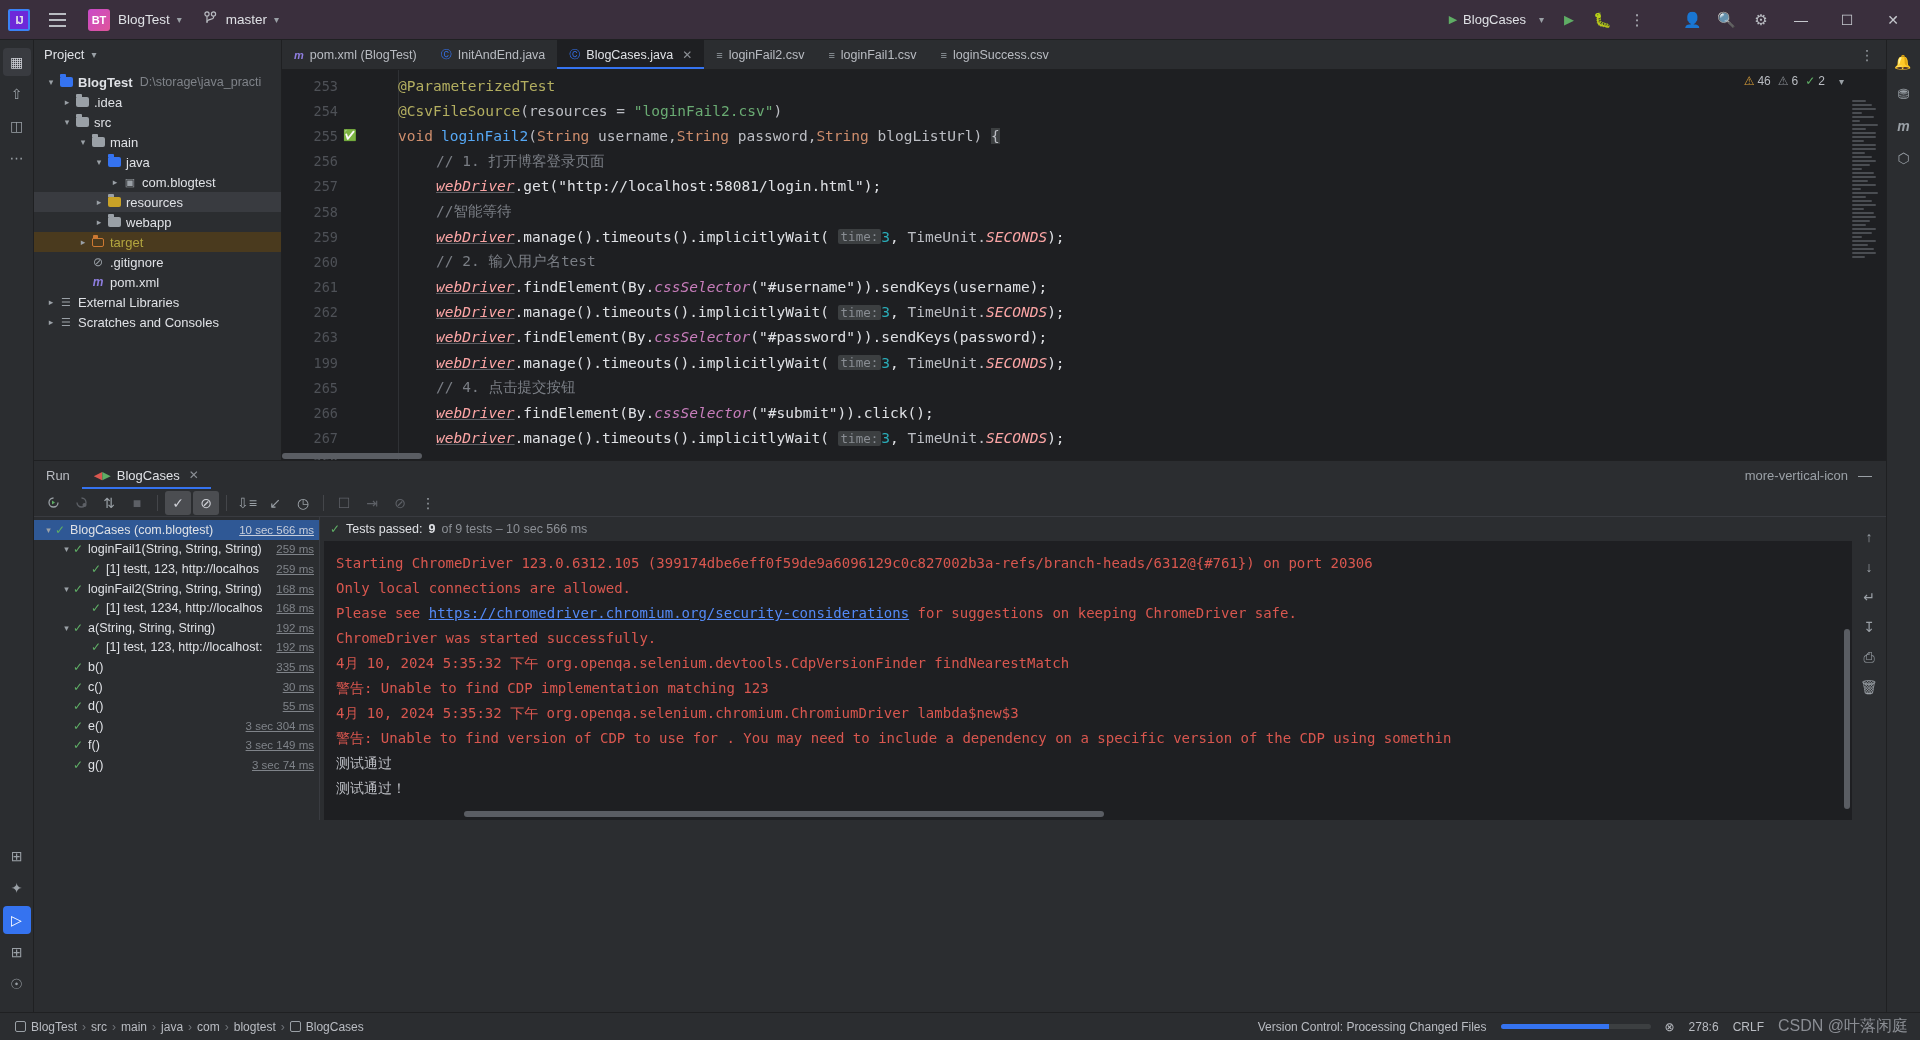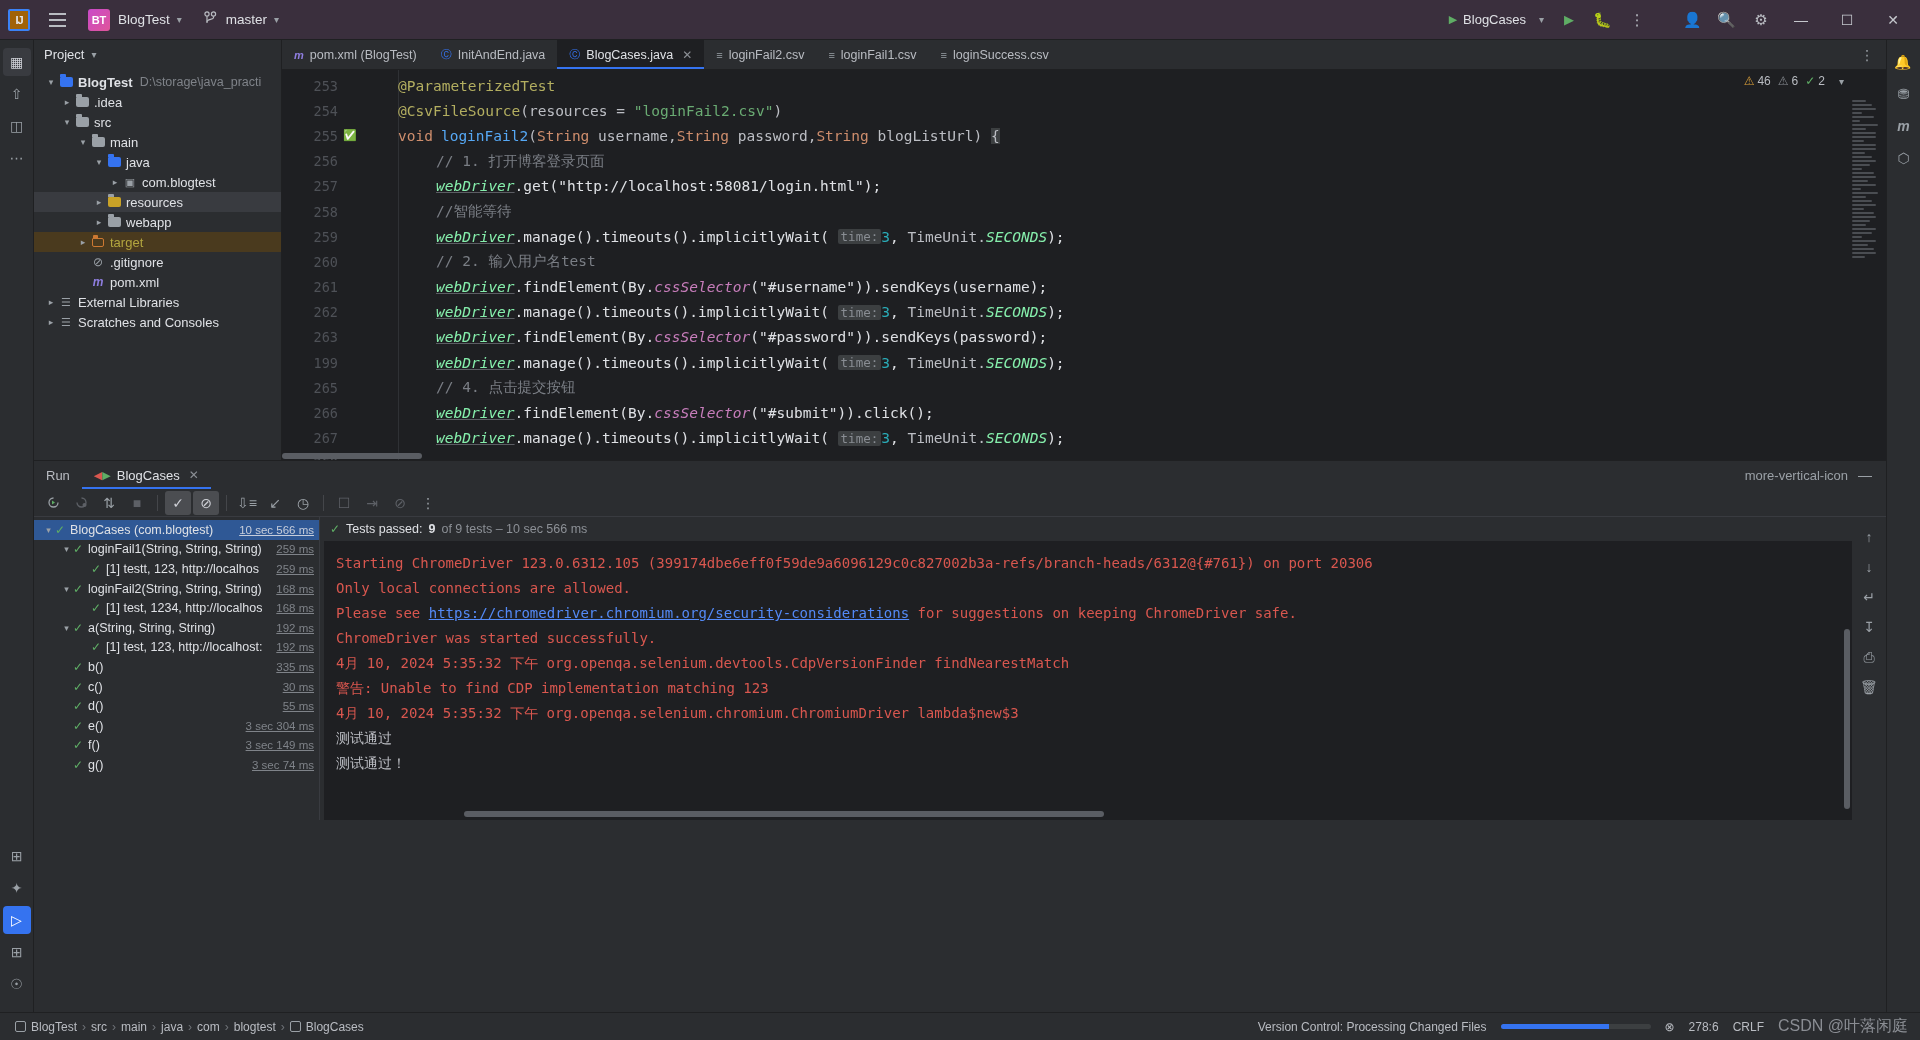--- a/index.html
+++ b/index.html
@@ -16,21 +16,21 @@
   #titlebar {
     position: absolute; left: 0; top: 0; width: 1920px; height: 40px;
     background: #3a2f3d;
     display: flex; align-items: center;
     border-bottom: 1px solid #1f2022;
   }
   .tb-left { display: flex; align-items: center; gap: 0; padding-left: 8px; }
   .ij-logo {
     width: 22px; height: 22px; border: 2px solid #3b82f6; border-radius: 2px;
     display: flex; align-items: center; justify-content: center;
-    font-size: 11px; font-weight: bold; color: #e6e8eb; background: #a16207;
+    font-size: 11px; font-weight: bold; color: #e6e8eb; background: #6d28d9;
     letter-spacing: -1px;
   }
   .hamburger { width: 34px; height: 32px; display: flex; flex-direction: column;
     justify-content: center; align-items: center; gap: 4px; margin-left: 10px; }
   .hamburger span { display: block; width: 17px; height: 2px; background: #b9bcc2; }
   .proj-badge {
     width: 22px; height: 22px; border-radius: 3px;
     background: linear-gradient(135deg,#c94ac9,#e0559a);
     color: #fff; font-size: 11px; font-weight: bold;
     display: flex; align-items: center; justify-content: center;
@@ -107,21 +107,21 @@
     font-family:"DejaVu Sans Mono", monospace; font-size:13.5px; color:#4e5157; }
   .gicon { width:16px; margin-left:4px; display:inline-flex; align-items:center; justify-content:center; font-size:11px; }
   #code-lines { flex:1; padding-top:3px; position:relative; overflow:hidden;
     font-family:"DejaVu Sans Mono", monospace; font-size:14.5px; }
   .cl { height:25.2px; display:flex; align-items:center; white-space:pre; padding-left:34px; }
   .k { color:#cf8e6d; }        
   .m { color:#56a8f5;padding-left:8px; }        
   .s { color:#6aab73; }        
   .ann { color:#b3ae60; }      
   .cmt { color:#7a7e85; }      
-  .fld { color:#86efac; font-style:italic; text-decoration: underline; text-decoration-color:#5b5d63;}
+  .fld { color:#fca5a5; font-style:italic; text-decoration: underline; text-decoration-color:#5b5d63;}
   .num { color:#2aacb8; }
   .cls { color:#c77dbb; font-style:italic; }
   .pln { color:#bcbec4; }
   .sq { color:#bcbec4; }
   .hint { background:#3c3f41; color:#898d93; font-size:12.5px; padding:0 3px; border-radius:2px; }
   .und { text-decoration-style: wavy; text-decoration-color:#9a8a3a; }
   #code-vline { position:absolute; left:116px; top:0; width:1px; height:100%; background:#2f3135; }
   #inspect-widget { position:absolute; right:42px; top:4px; display:flex; align-items:center; gap:7px; font-size:12px; color:#b9bcc2; }
   .iw { display:flex; align-items:center; gap:3px; }
   #minimap { position:absolute; right:8px; top:30px; width:26px; height:360px; }
@@ -657,20 +657,21 @@
       </div>
       <div id="console">
         <div id="console-lines">
             <div class="lred">Starting ChromeDriver 123.0.6312.105 (399174dbe6eff0f59de9a6096129c0c827002b3a-refs/branch-heads/6312@{#761}) on port 20306</div>
             <div class="lred">Only local connections are allowed.</div>
             <div><span class="lred">Please see </span><a class="llink">https://chromedriver.chromium.org/security-considerations</a><span class="lred"> for suggestions on keeping ChromeDriver safe.</span></div>
             <div class="lred">ChromeDriver was started successfully.</div>
             <div class="lred">4月 10, 2024 5:35:32 下午 org.openqa.selenium.devtools.CdpVersionFinder findNearestMatch</div>
             <div class="lred">警告: Unable to find CDP implementation matching 123</div>
             <div class="lred">4月 10, 2024 5:35:32 下午 org.openqa.selenium.chromium.ChromiumDriver lambda$new$3</div>
+            <div class="lred">警告: Unable to find version of CDP to use for . You may need to include a dependency on a specific version of the CDP using somethin</div>
             <div class="lwhite">测试通过</div>
             <div class="lwhite">测试通过！</div>
           </div>
         <div id="console-scroll"></div>
         <div id="console-hscroll"></div>
       </div>
     </div>
     <div id="console-side">
       <div class="tbic">↑</div>
       <div class="tbic">↓</div>

